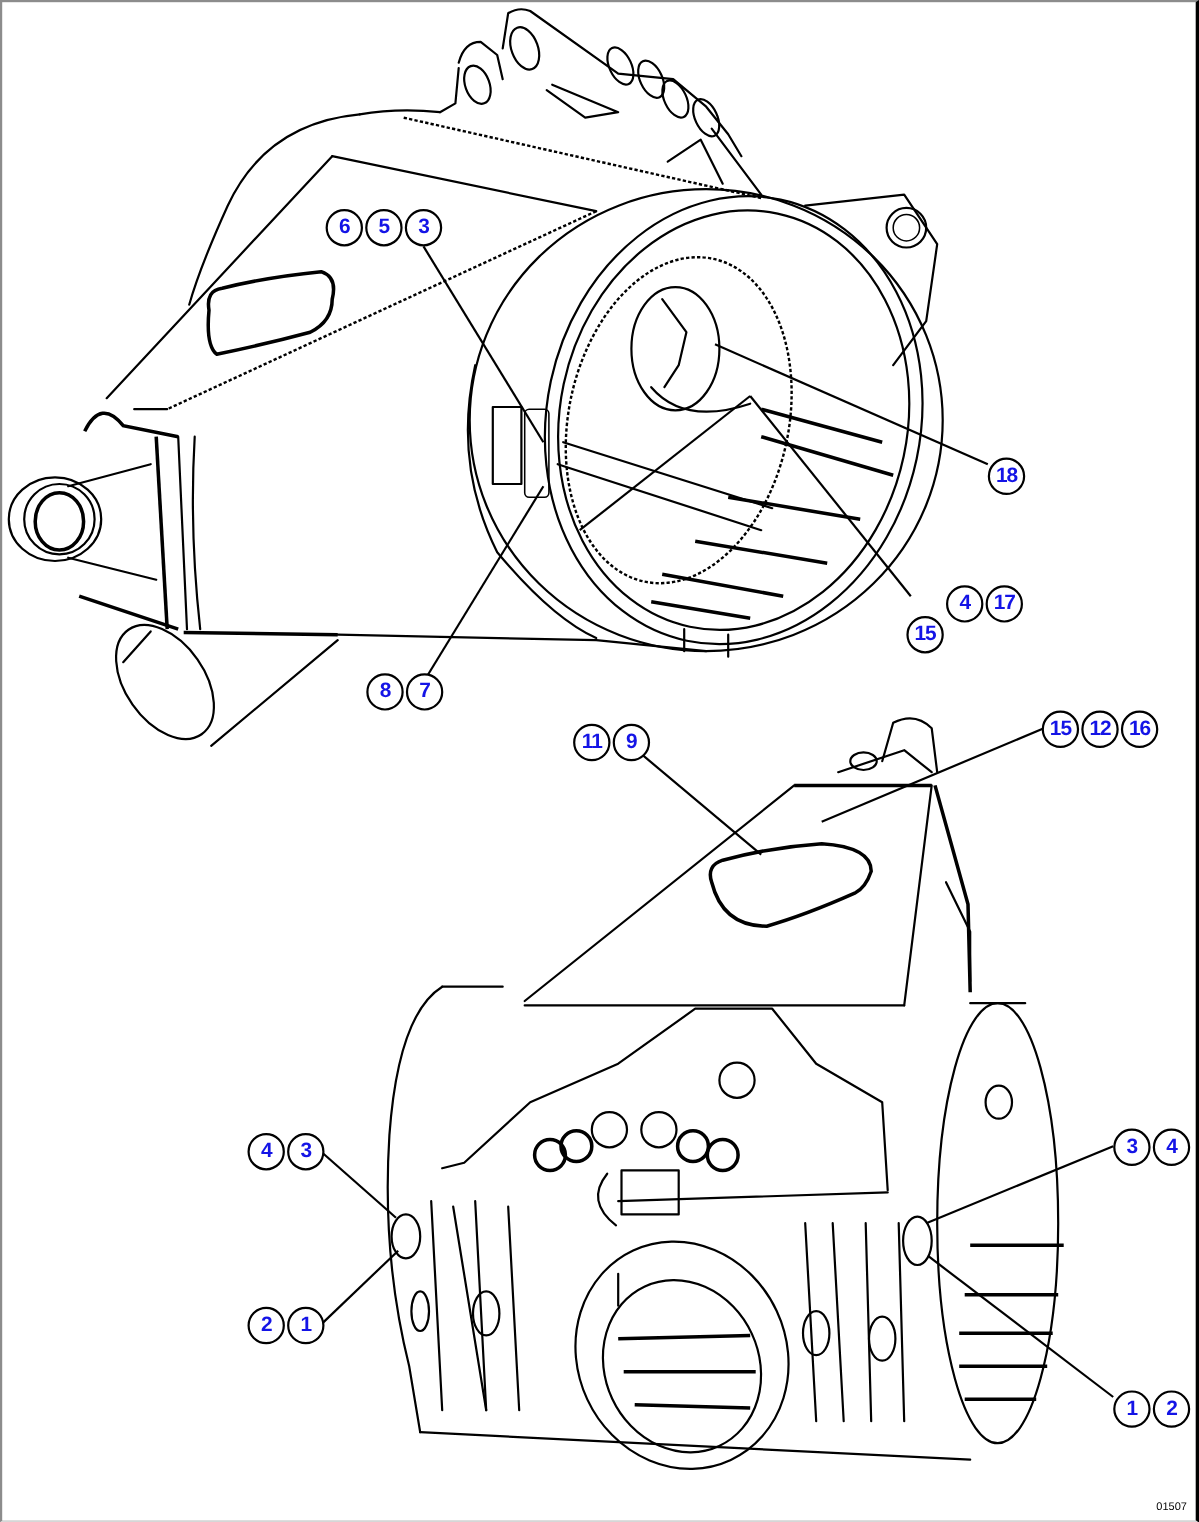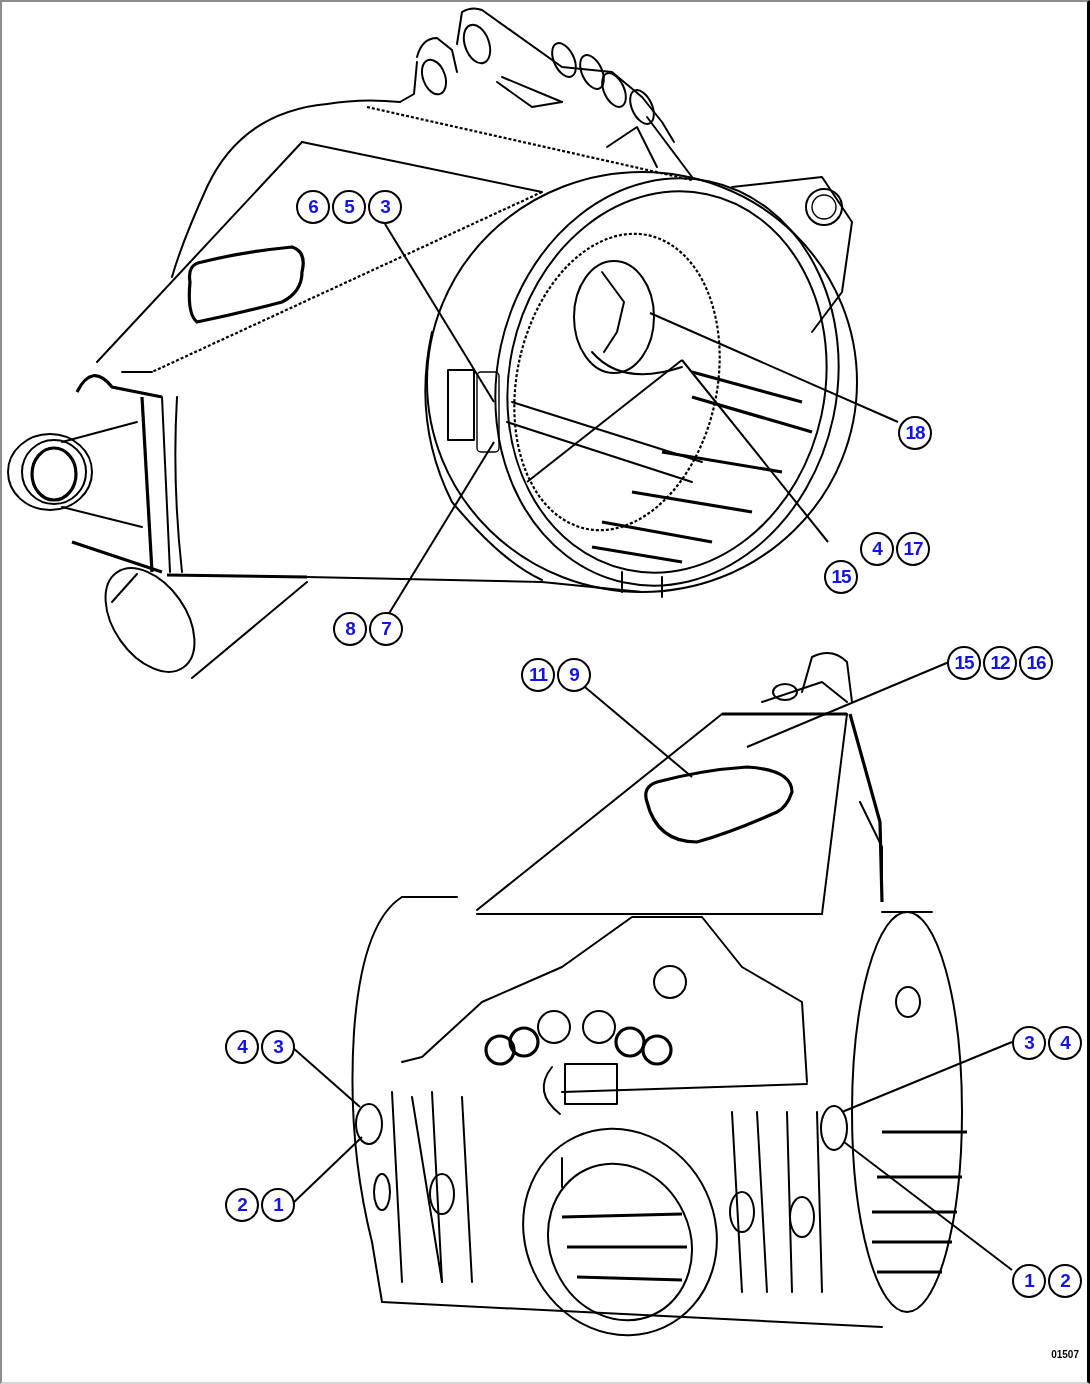--- a/index.html
+++ b/index.html
@@ -8,21 +8,21 @@
            border-top: 2px solid #8c8c8c; border-left: 2px solid #8c8c8c; border-right: 3px solid #000; border-bottom: 2px solid #d6d6d6; background: #fff; }
   svg#drawing { position: absolute; left: 0; top: 0; }
   .ln { fill: none; stroke: #000; stroke-width: 2; stroke-linecap: round; stroke-linejoin: round; }
   .thin { fill: none; stroke: #000; stroke-width: 1.4; }
   .thick { fill: none; stroke: #000; stroke-width: 3.2; }
   .dash { fill: none; stroke: #000; stroke-width: 2.2; stroke-dasharray: 3 2; }
   .leader { fill: none; stroke: #000; stroke-width: 2; }
   .balloon { position: absolute; width: 34px; height: 34px; box-sizing: border-box; border: 2.5px solid #000; border-radius: 50%;
              background: #fff; color: #1414e6; font-weight: bold; font-size: 19px; line-height: 29px; text-align: center;
              font-family: "Liberation Sans", sans-serif; letter-spacing: -1px; }
-  .figid { position: absolute; right: 8px; bottom: 22px; font-size: 10px; font-weight: bold; color: #000; font-family: "Liberation Sans", sans-serif; text-align: right; }
+  .figid { position: absolute; right: 8px; bottom: 6px; font-size: 10px; font-weight: normal; color: #000; font-family: "Liberation Sans", sans-serif; text-align: right; }
 </style>
 </head>
 <body>
 
 <div id="frame">
 
 <svg id="drawing" width="1090" height="1384" viewBox="0 0 1090 1384">
 
   <g>
 

